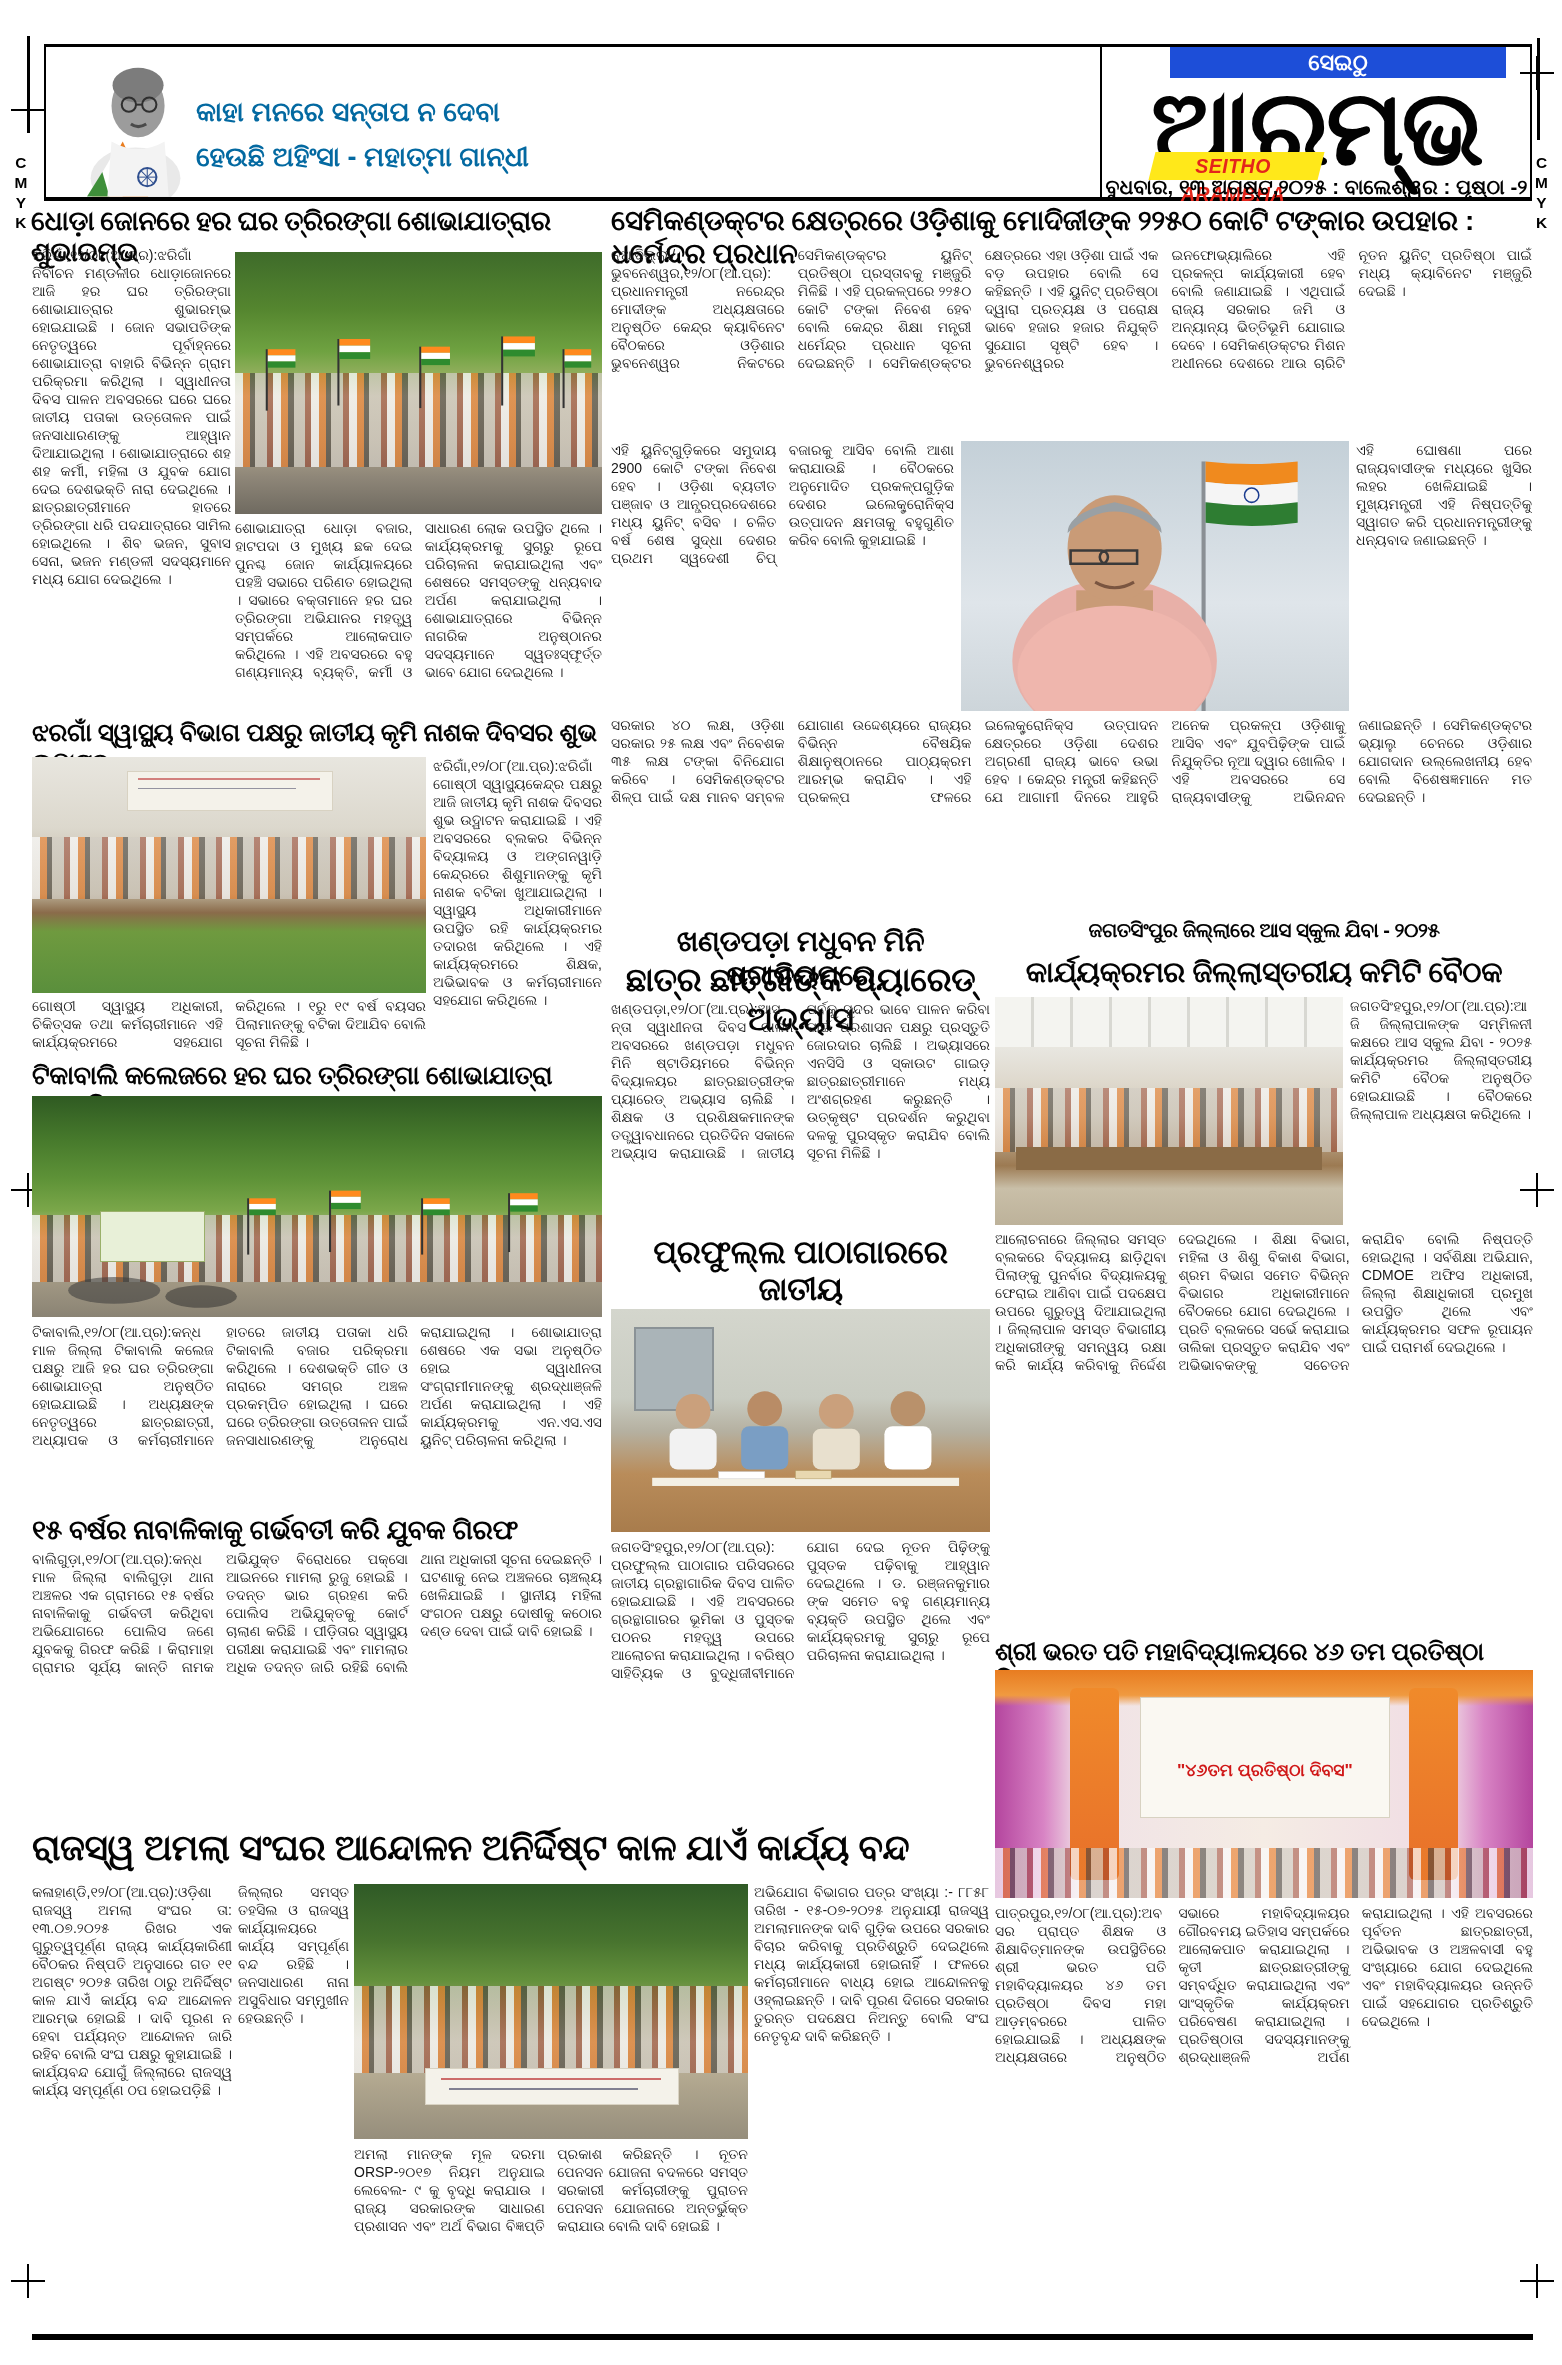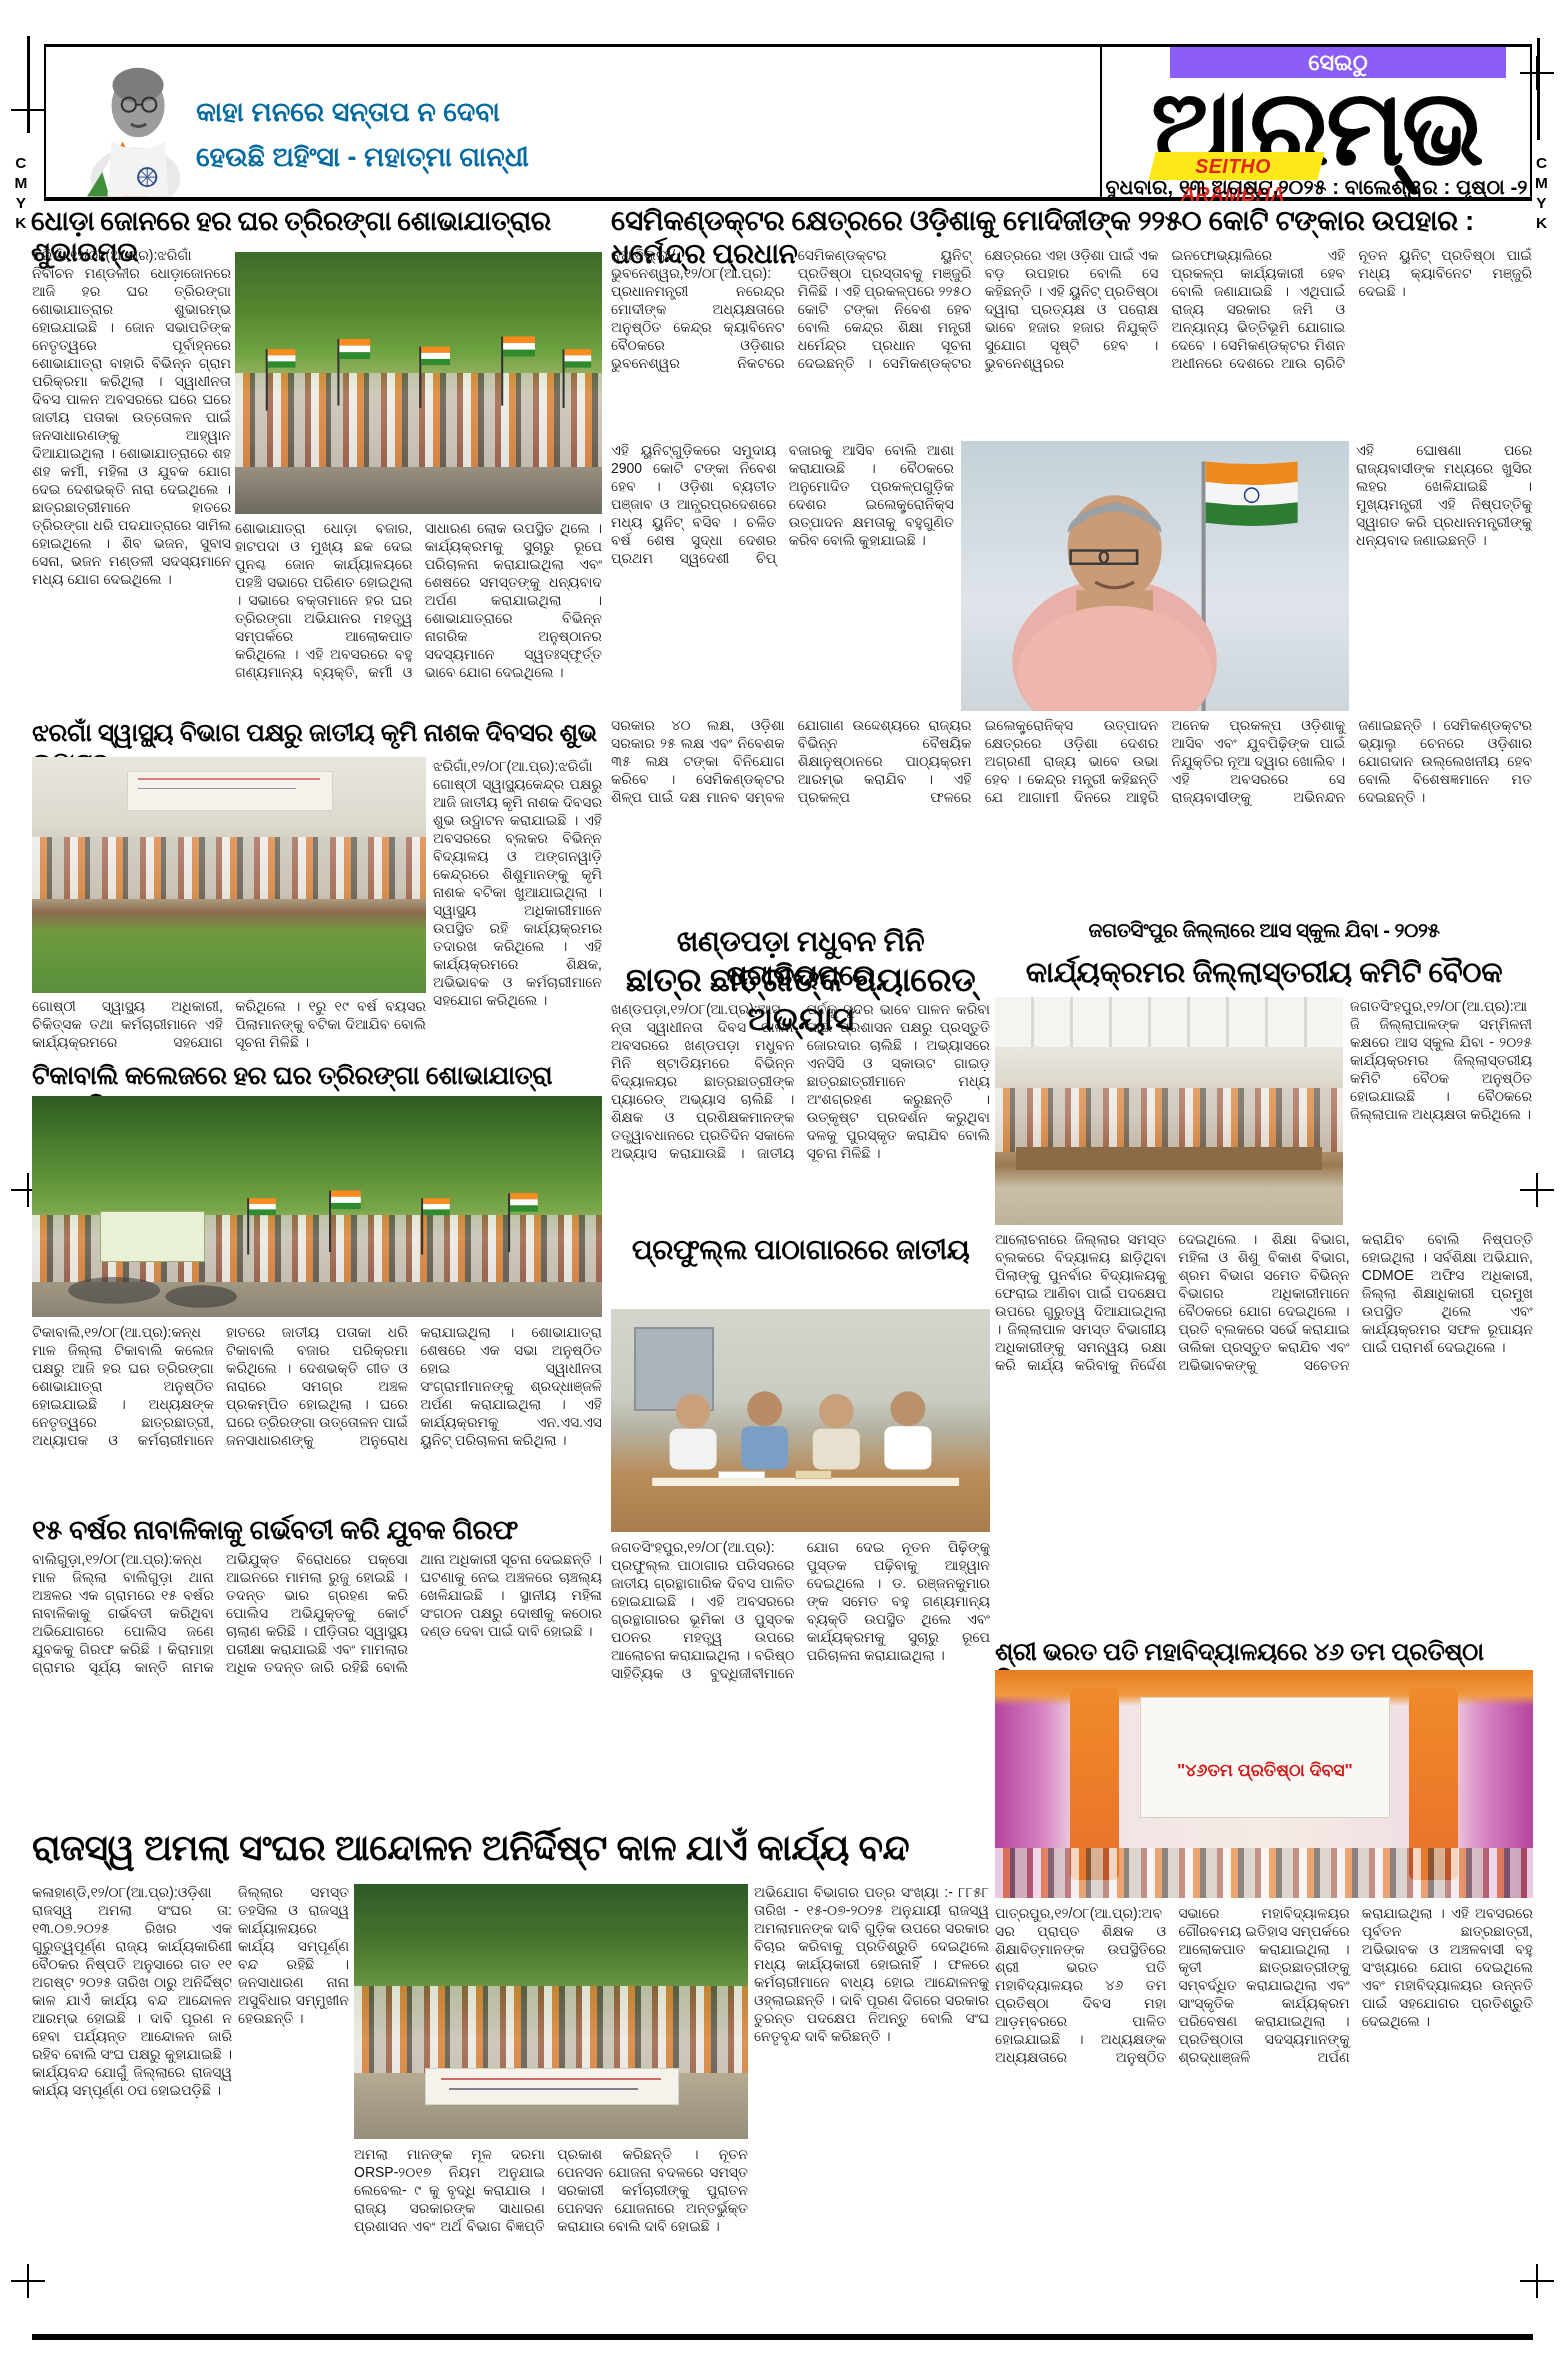--- a/index.html
+++ b/index.html
@@ -13,21 +13,21 @@
   .cross{width:34px;height:34px;}
   .cross:before,.cross:after{content:"";position:absolute;background:#000;}
   .cross:before{left:50%;top:0;width:2px;height:100%;margin-left:-1px;}
   .cross:after{top:50%;left:0;height:2px;width:100%;margin-top:-1px;}
 
   
   #header-box{left:44px;top:44px;width:1488px;height:157px;border-top:3.6px solid #000;border-bottom:4.6px solid #000;
               border-left:2px solid #000;border-right:2px solid #000;box-sizing:border-box;}
   #masthead-box{left:1100px;top:44px;width:431px;height:157px;border-left:2px solid #000;box-sizing:border-box;}
   .quote{font-weight:bold;font-size:27px;color:#0369a1;letter-spacing:0px;}
-  #kicker-bar{background:#8b5cf6;color:#fff;text-align:center;font-weight:bold;font-size:22.5px;line-height:31px;}
+  #kicker-bar{background:#1d4ed8;color:#fff;text-align:center;font-weight:bold;font-size:22.5px;line-height:31px;}
   #masthead-title{font-size:105px;font-weight:900;color:#020202;letter-spacing:-3.1px;line-height:102px;text-align:center;}
   #masthead-tag{background:#ffe81a;transform:skewX(-14deg);text-align:center;}
   #masthead-tag span{display:inline-block;transform:skewX(14deg);color:#e4251b;font-weight:900;font-style:italic;font-size:19.5px;line-height:28px;letter-spacing:0.5px;}
   #dateline{font-weight:bold;font-size:20.5px;text-align:center;color:#000;}
 
   
   .hl{font-weight:900;color:#030303;font-family:"Liberation Sans",sans-serif;letter-spacing:-0.5px;}
   .hl.center{text-align:center;}
   .body-txt{font-size:14px;line-height:18px;text-align:justify;color:#161616;overflow:hidden;word-break:break-word;}
   .c2{column-count:2;column-gap:12.3px;}
@@ -225,21 +225,21 @@
             <rect x="4" y="12" width="54" height="12" fill="#fff"></rect>
             <rect x="4" y="24" width="54" height="12" fill="#2e8b2e"></rect>
           </g>
         <ellipse cx="160" cy="380" rx="90" ry="26" fill="#3a3a3a" opacity=".55"></ellipse>
         <ellipse cx="330" cy="392" rx="70" ry="22" fill="#2a2a2a" opacity=".5"></ellipse>
       </g>
     </svg>
   </div>
   <div class="abs body-txt c3" style="left:32px;top:1323px;width:570px;height:189px;">ଟିକାବାଲି,୧୨/୦୮(ଆ.ପ୍ର):କନ୍ଧମାଳ ଜିଲ୍ଲା ଟିକାବାଲି କଲେଜ ପକ୍ଷରୁ ଆଜି ହର ଘର ତ୍ରିରଙ୍ଗା ଶୋଭାଯାତ୍ରା ଅନୁଷ୍ଠିତ ହୋଇଯାଇଛି । ଅଧ୍ୟକ୍ଷଙ୍କ ନେତୃତ୍ୱରେ ଛାତ୍ରଛାତ୍ରୀ, ଅଧ୍ୟାପକ ଓ କର୍ମଚାରୀମାନେ ହାତରେ ଜାତୀୟ ପତାକା ଧରି ଟିକାବାଲି ବଜାର ପରିକ୍ରମା କରିଥିଲେ । ଦେଶଭକ୍ତି ଗୀତ ଓ ନାରାରେ ସମଗ୍ର ଅଞ୍ଚଳ ପ୍ରକମ୍ପିତ ହୋଇଥିଲା । ଘରେ ଘରେ ତ୍ରିରଙ୍ଗା ଉତ୍ତୋଳନ ପାଇଁ ଜନସାଧାରଣଙ୍କୁ ଅନୁରୋଧ କରାଯାଇଥିଲା । ଶୋଭାଯାତ୍ରା ଶେଷରେ ଏକ ସଭା ଅନୁଷ୍ଠିତ ହୋଇ ସ୍ୱାଧୀନତା ସଂଗ୍ରାମୀମାନଙ୍କୁ ଶ୍ରଦ୍ଧାଞ୍ଜଳି ଅର୍ପଣ କରାଯାଇଥିଲା । ଏହି କାର୍ଯ୍ୟକ୍ରମକୁ ଏନ.ଏସ.ଏସ ୟୁନିଟ୍ ପରିଚାଳନା କରିଥିଲା ।</div>
 
-  <div class="abs hl center" style="left:611px;top:1234px;width:379px;font-size:28px;text-align:center;">ପ୍ରଫୁଲ୍ଲ ପାଠାଗାରରେ ଜାତୀୟ</div>
+  <div class="abs hl center" style="left:611px;top:1234px;width:379px;font-size:32px;text-align:center;">ପ୍ରଫୁଲ୍ଲ ପାଠାଗାରରେ ଜାତୀୟ</div>
   <div class="abs hl center" style="left:611px;top:1271px;width:379px;font-size:32px;margin-top:36px;">ଗ୍ରନ୍ଥାଗାରିକ ଦିବସ ପାଳିତ</div>
   <div class="abs ph" style="left:611px;top:1309px;width:379px;height:223px;
        background:linear-gradient(180deg,#d4d6cd 0%,#c9ccc2 40%,#b5b0a0 55%,#b98c5a 74%,#a87c4c 100%);">
     <div style="left:6%;top:8%;width:20%;height:36%;background:#aab4b8;border:2px solid #8a9296;"></div>
     <svg style="left:0;top:0;" width="379" height="223" viewBox="0 0 740 436">
       <g>
         <circle cx="160" cy="200" r="34" fill="#caa07c"></circle>
           <rect x="114" y="234" width="92" height="80" rx="16" fill="#f2f2f2"></rect>
         <circle cx="300" cy="195" r="34" fill="#b98c66"></circle>
           <rect x="254" y="229" width="92" height="85" rx="16" fill="#7a9ec4"></rect>

